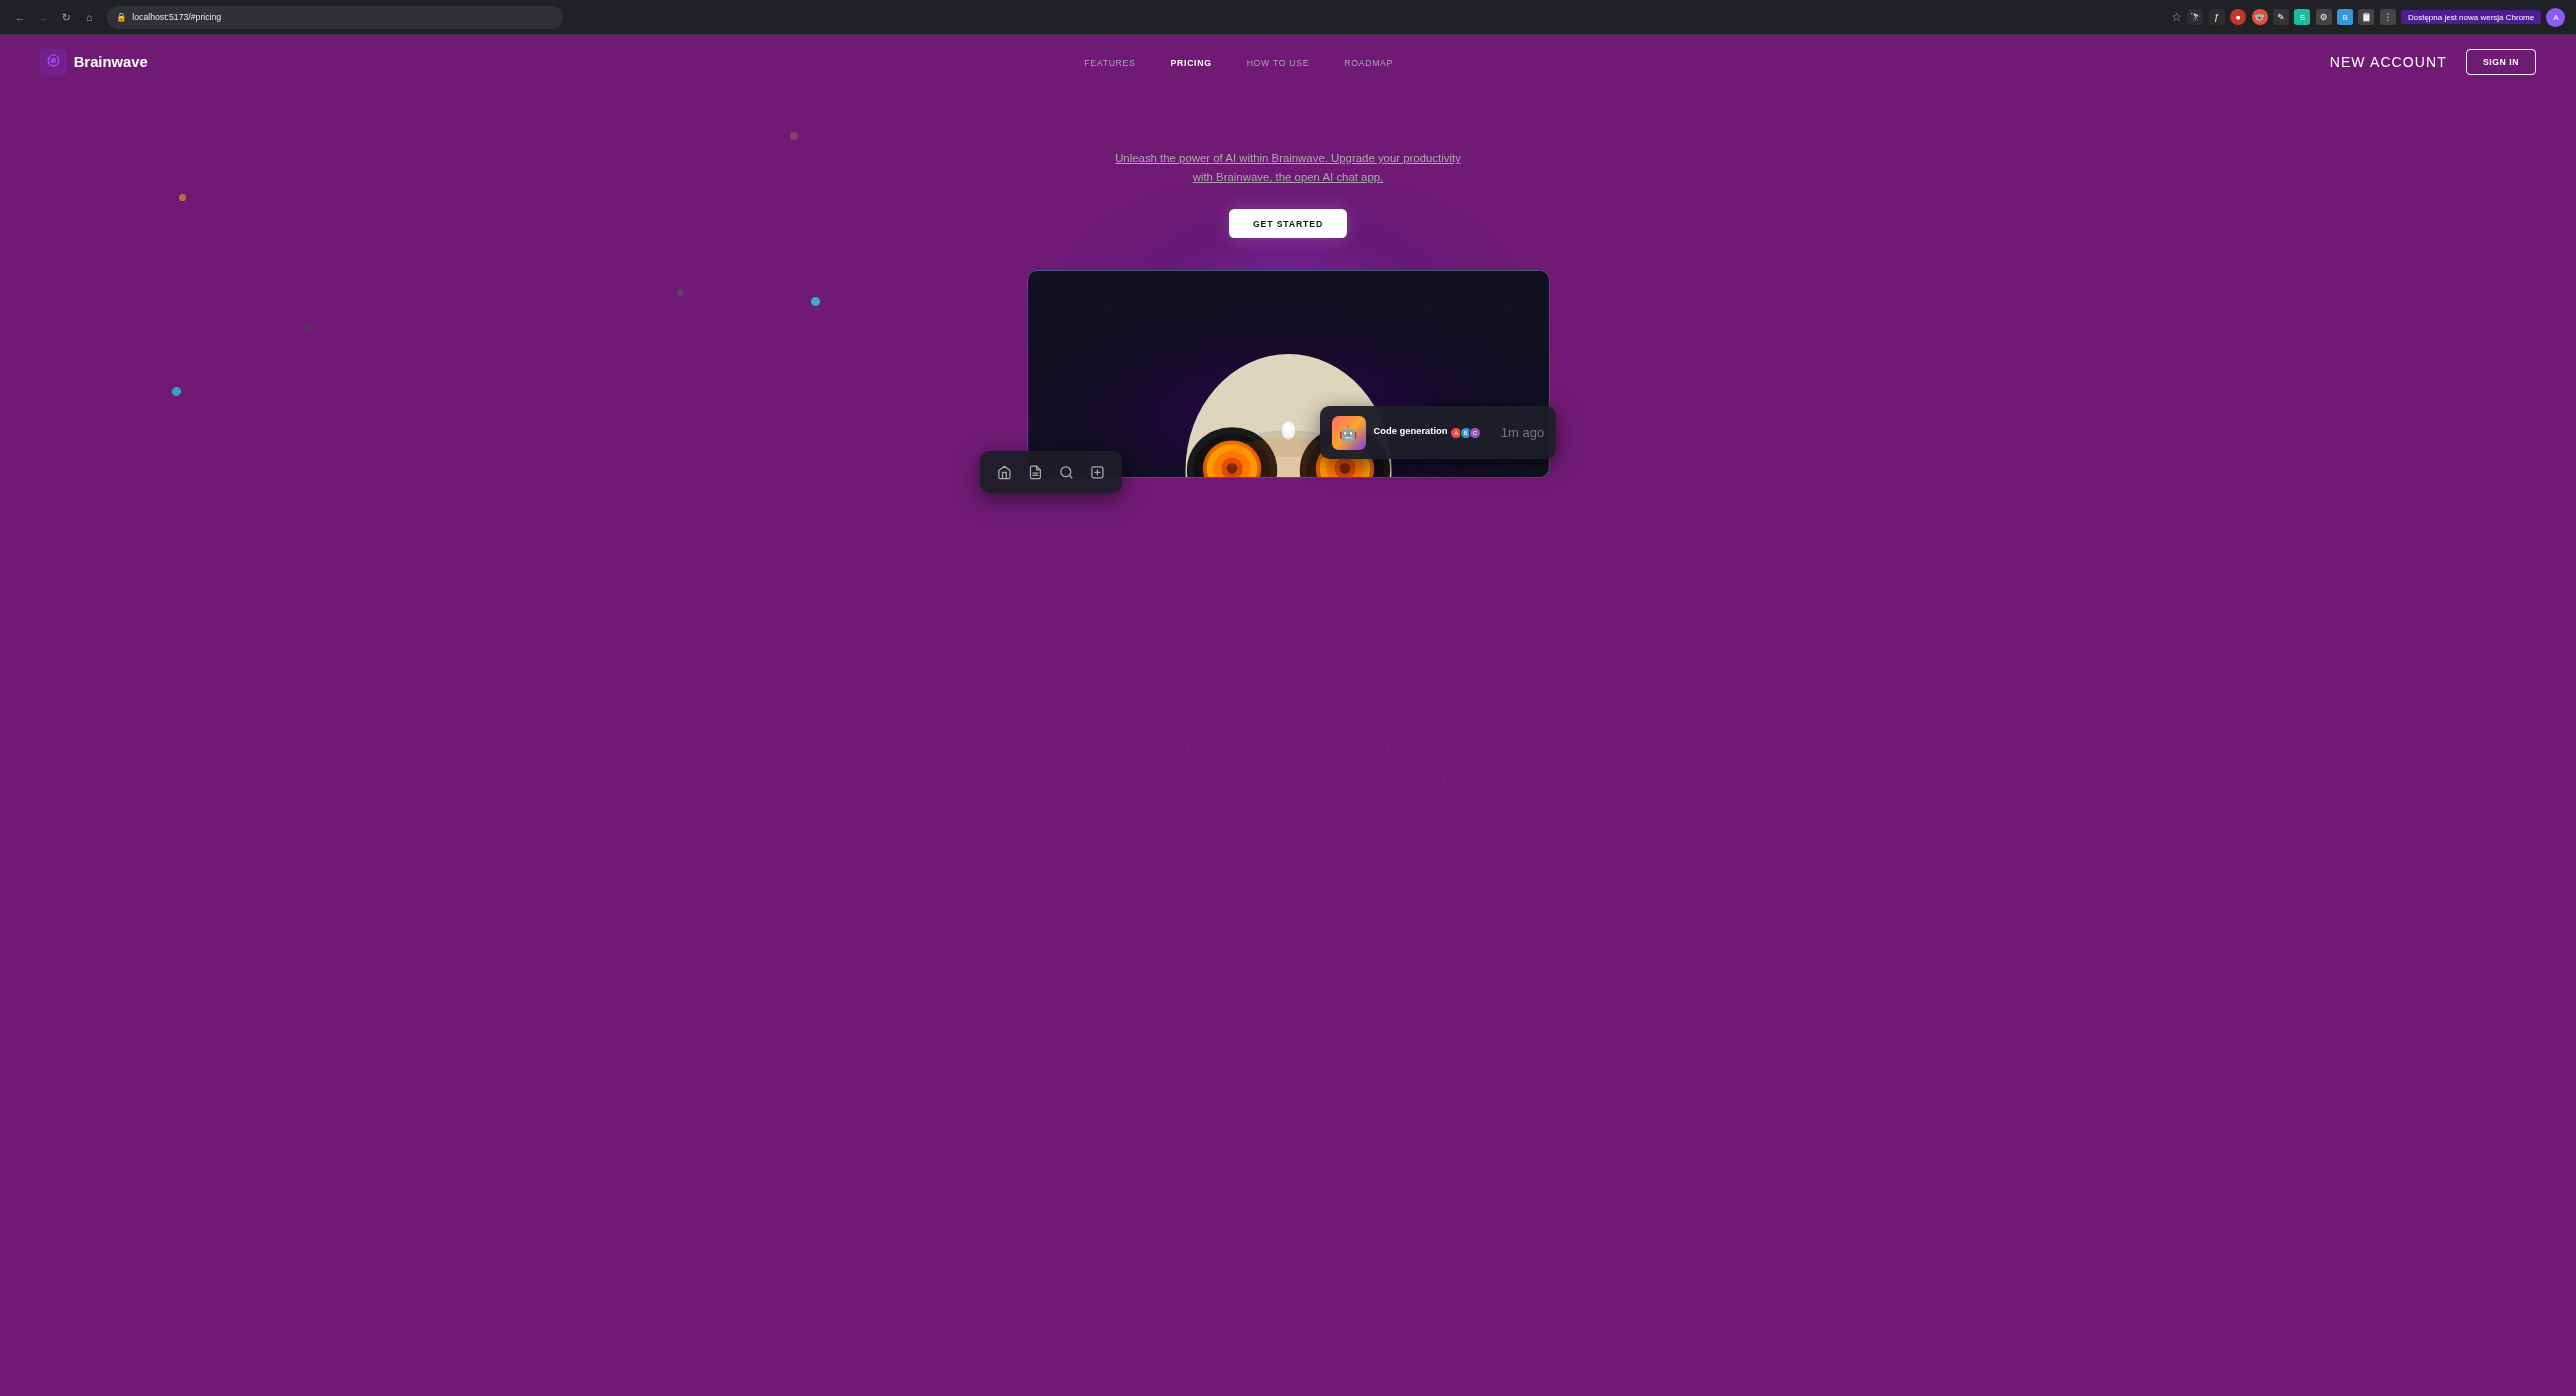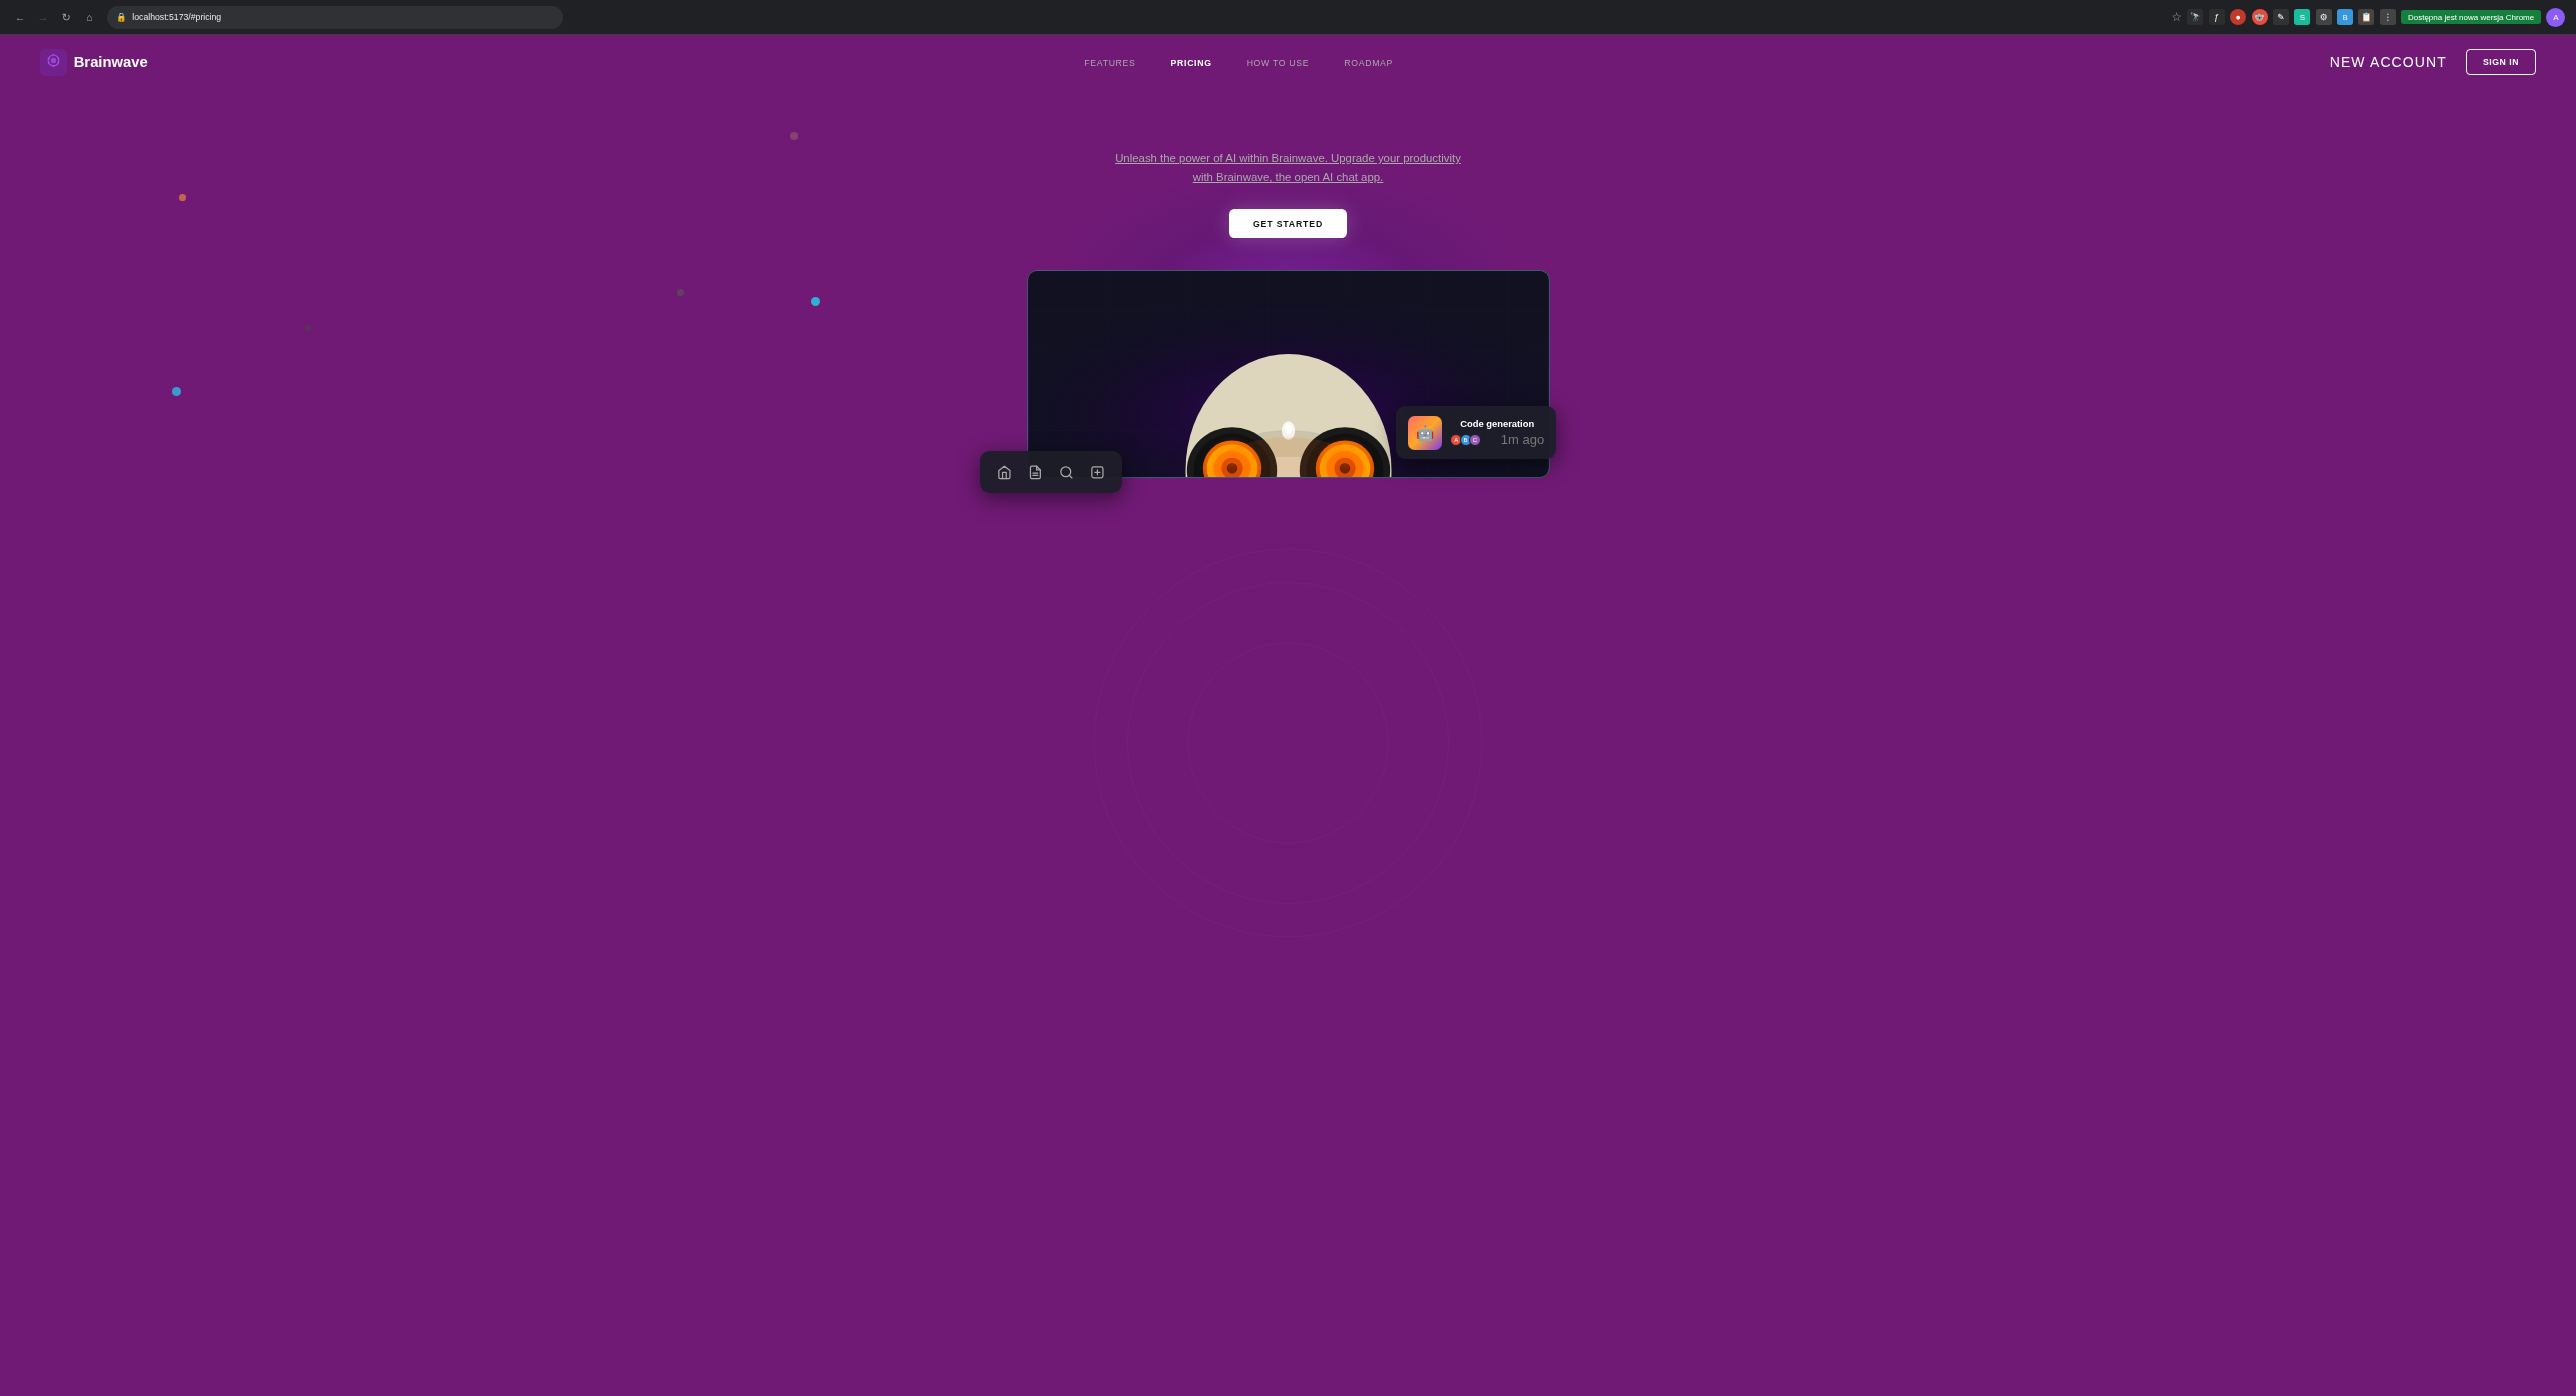--- a/index.html
+++ b/index.html
@@ -72,21 +72,21 @@
       width: 16px;
       height: 16px;
       border-radius: 2.7px;
       display: flex;
       align-items: center;
       justify-content: center;
       font-size: 9.4px;
       cursor: pointer;
     }
     .chrome-update-btn {
-      background: #15803d;
+      background: #4c1d95;
       color: #fff;
       border: none;
       border-radius: 2.7px;
       padding: 2.7px 6.7px;
       font-size: 8px;
       cursor: pointer;
       white-space: nowrap;
     }
     .profile-circle {
       width: 19px;
@@ -333,21 +333,21 @@
       overflow: hidden;
       flex-shrink: 0;
       background: linear-gradient(135deg, #ff6b6b, #ffa726, #7c3aed);
       display: flex;
       align-items: center;
       justify-content: center;
       font-size: 14.8px;
     }
     .code-gen-info {
       display: flex;
-      flex-direction: column;
+      flex-direction: row;
       gap: 2.7px;
     }
     .code-gen-title {
       font-size: 9.4px;
       font-weight: 700;
       color: #fff;
     }
     .code-gen-meta {
       display: flex;
       align-items: center;

